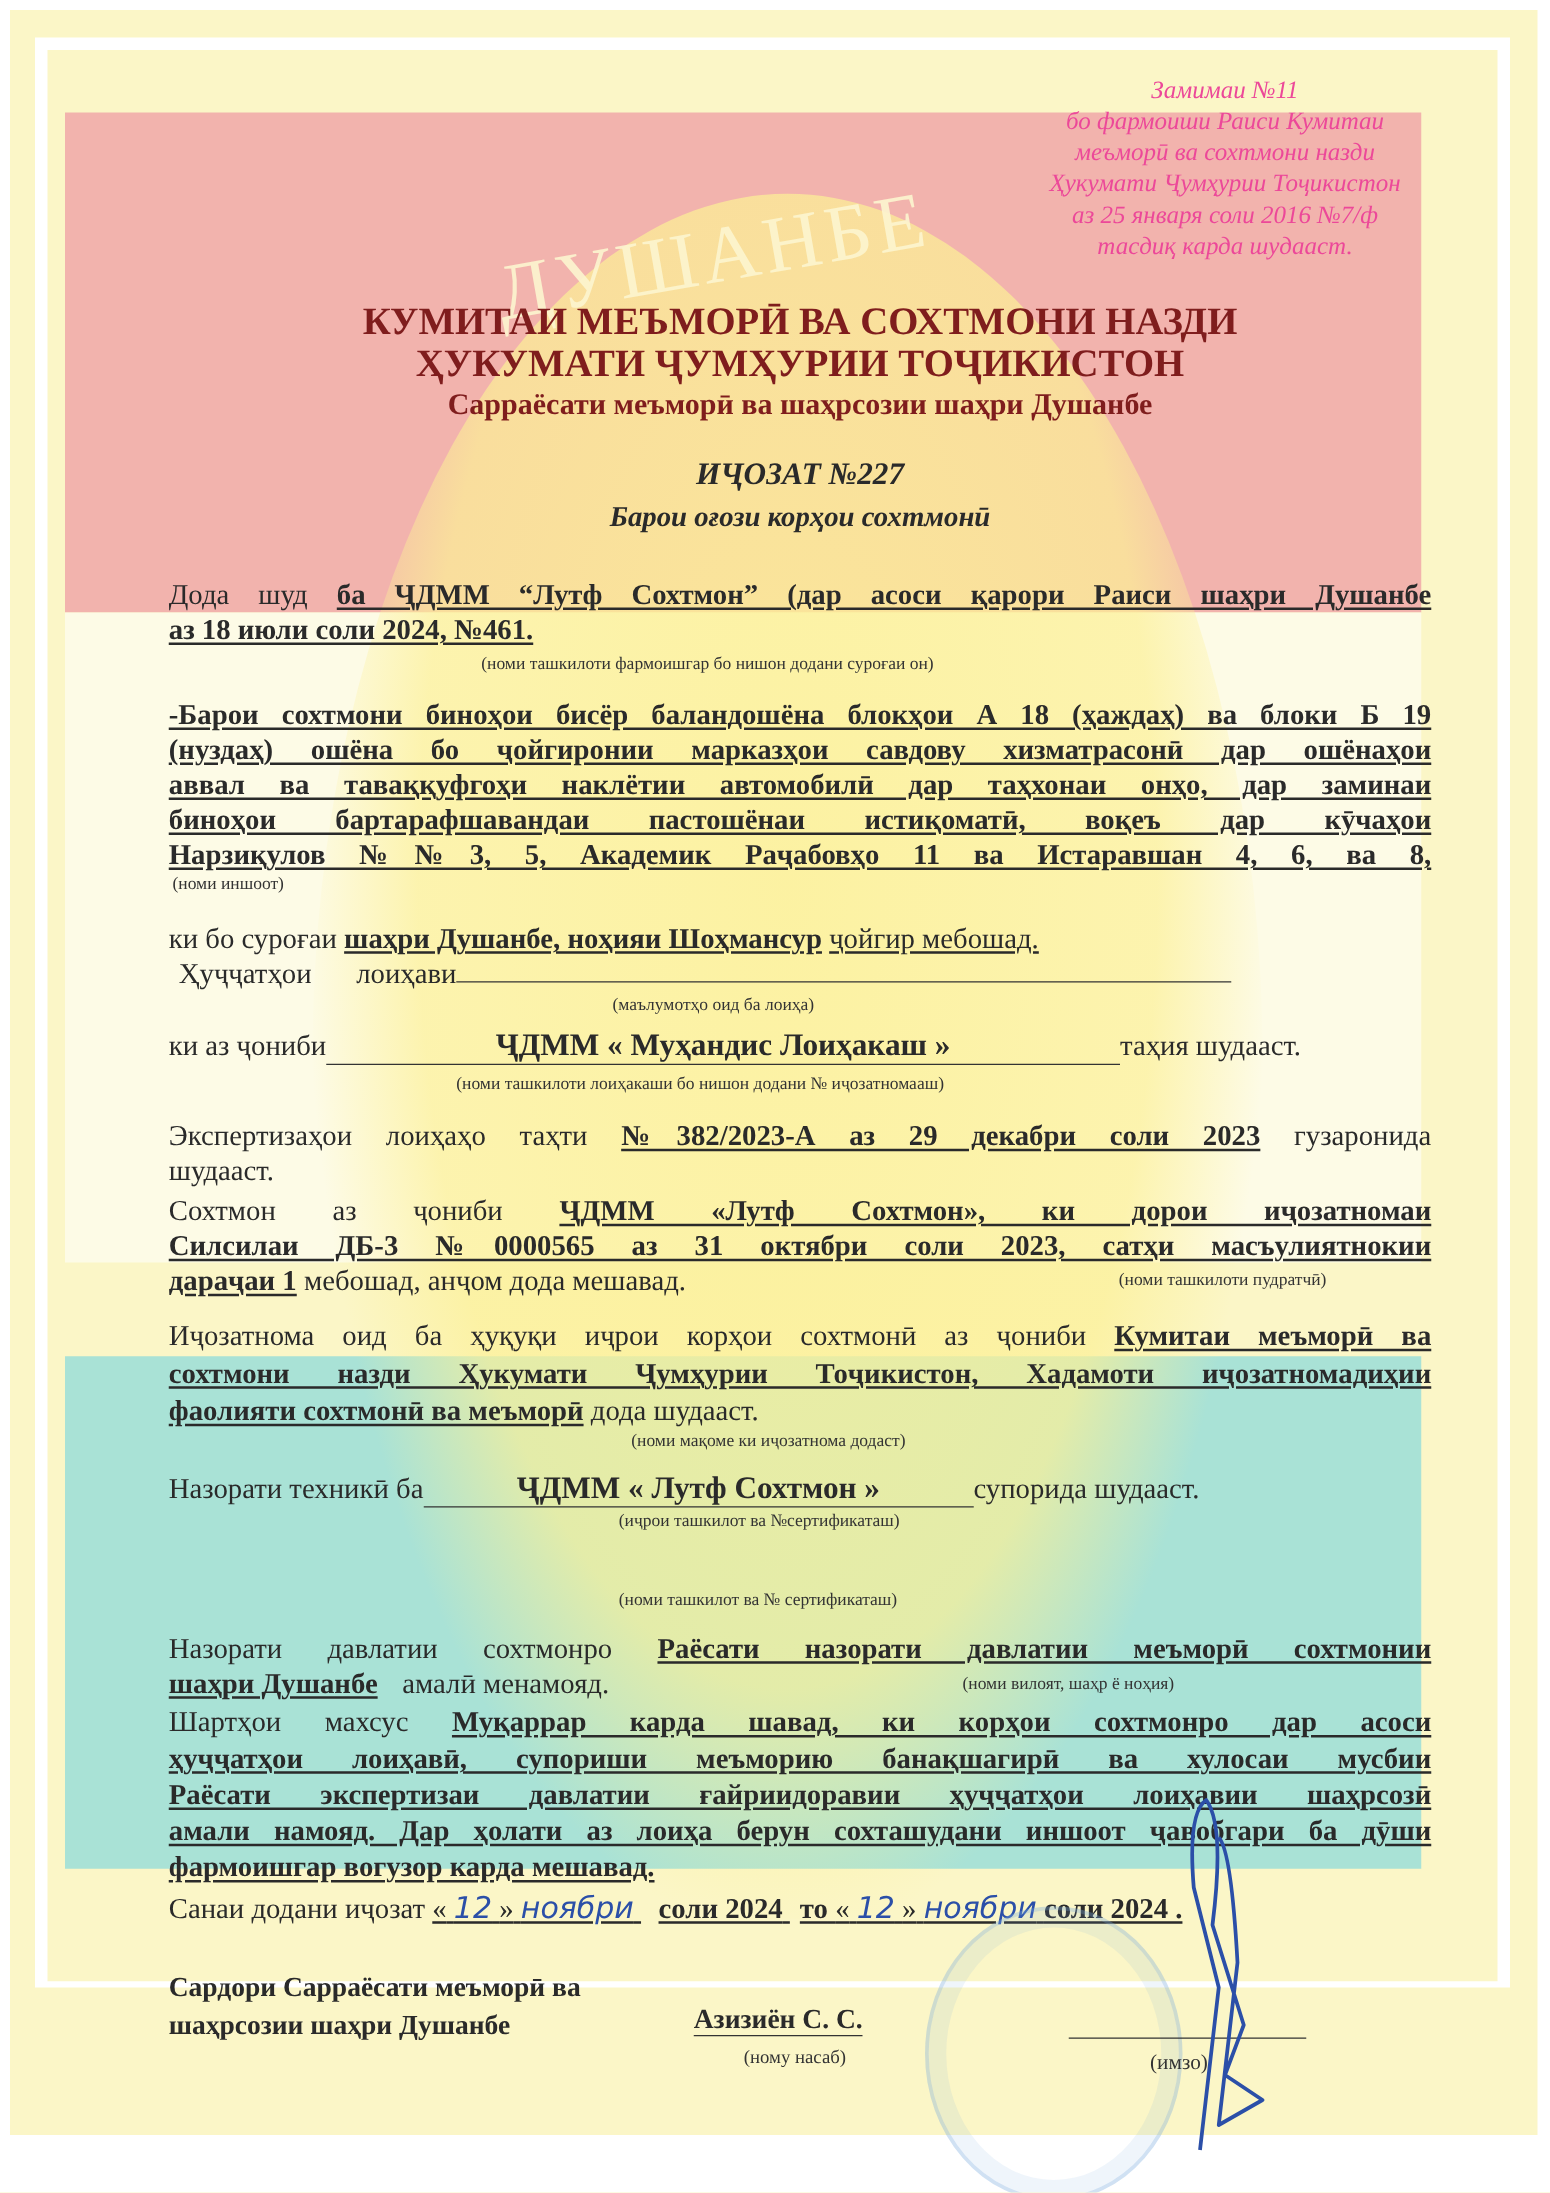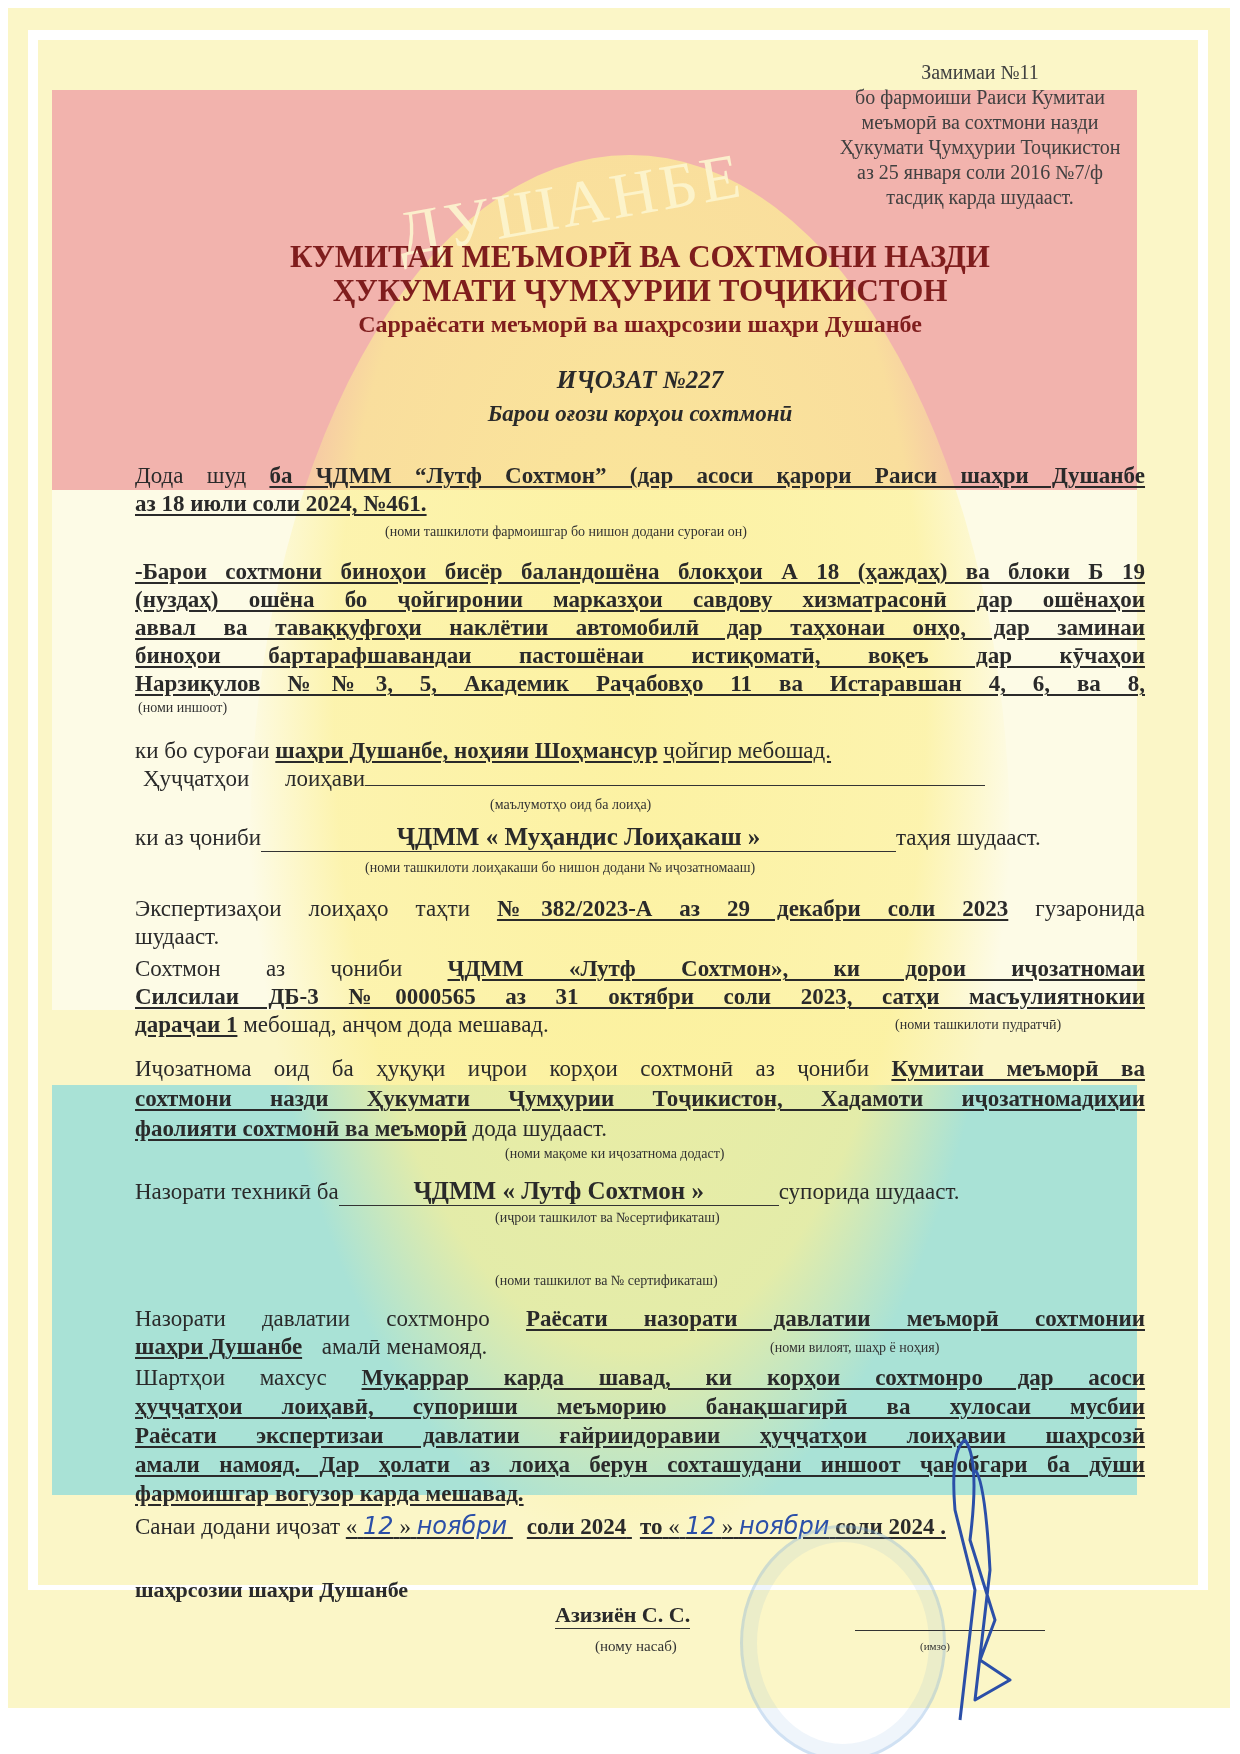--- a/index.html
+++ b/index.html
@@ -40,21 +40,21 @@
     background:radial-gradient(ellipse at 50% 40%, rgba(252,240,150,0.85) 0%, rgba(252,240,150,0.7) 55%, rgba(252,240,150,0) 72%);
   }
   .emblem-text {
     position:absolute; left:395px; top:168px; font-size:64px; color:#fdf6d0;
     letter-spacing:4px; transform:rotate(-10deg); opacity:0.9;
   }
   .content { position:absolute; inset:0; }
 
   .annex {
     position:absolute; left:790px; top:60px; width:380px;
-    text-align:center; font-size:20px; line-height:25px; color:#404040;
+    text-align:center; font-size:20px; line-height:25px; color:#ec4899;font-style:italic;
   }
   .header {
     position:absolute; left:200px; top:240px; width:880px; text-align:center;
     font-weight:bold; color:#7f1d1d;
   }
   .header .l1, .header .l2 { font-size:31px; line-height:34px; }
   .header .l3 { font-size:24px; line-height:32px; }
   .permit-title {
     position:absolute; left:200px; top:365px; width:880px; text-align:center;
     font-weight:bold; font-style:italic; font-size:25px; line-height:30px;
@@ -222,24 +222,25 @@
       <span class="hand">ноябри</span>
       <span class="b" style="margin-left:14px;">соли 2024</span>
       <span class="b" style="margin-left:8px;">то</span>
       <span>«</span> <span class="hand">12</span> <span>»</span>
       <span class="hand">ноябри</span>
       <span class="b">соли 2024 .</span>
     </span>
   </div>
 
   <div class="sig-title">
+    <div>Сардори Сарраёсати меъморӣ ва</div>
     <div>шаҳрсозии шаҳри Душанбе</div>
   </div>
   <div class="stamp"></div>
   <div class="sig-name">Азизиён С. С.</div>
   <div class="hint" style="left:595px; top:1638px; font-size:15px;">(ному насаб)</div>
   <div class="sig-line"></div>
-  <div class="hint" style="left:920px; top:1640px; font-size:11px;">(имзо)</div>
+  <div class="hint" style="left:920px; top:1640px; font-size:17px;">(имзо)</div>
   <svg class="signature" viewBox="0 0 100 320">
     <path d="M40 300 L55 170 L35 90 Q30 30 45 20 Q60 40 50 120 L75 200 L60 240 L90 260 L55 280 L70 150 Q65 60 55 50" fill="none" stroke="#2b4fa8" stroke-width="3" stroke-linejoin="round"></path>
   </svg>
 
 </div>
 
 </body></html>

